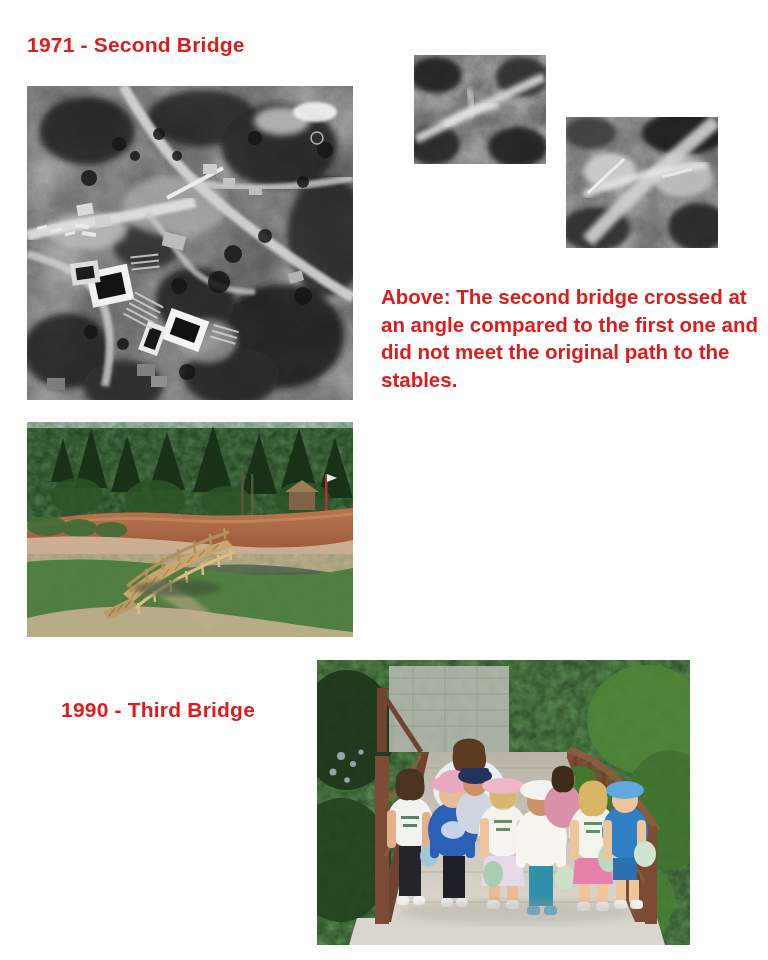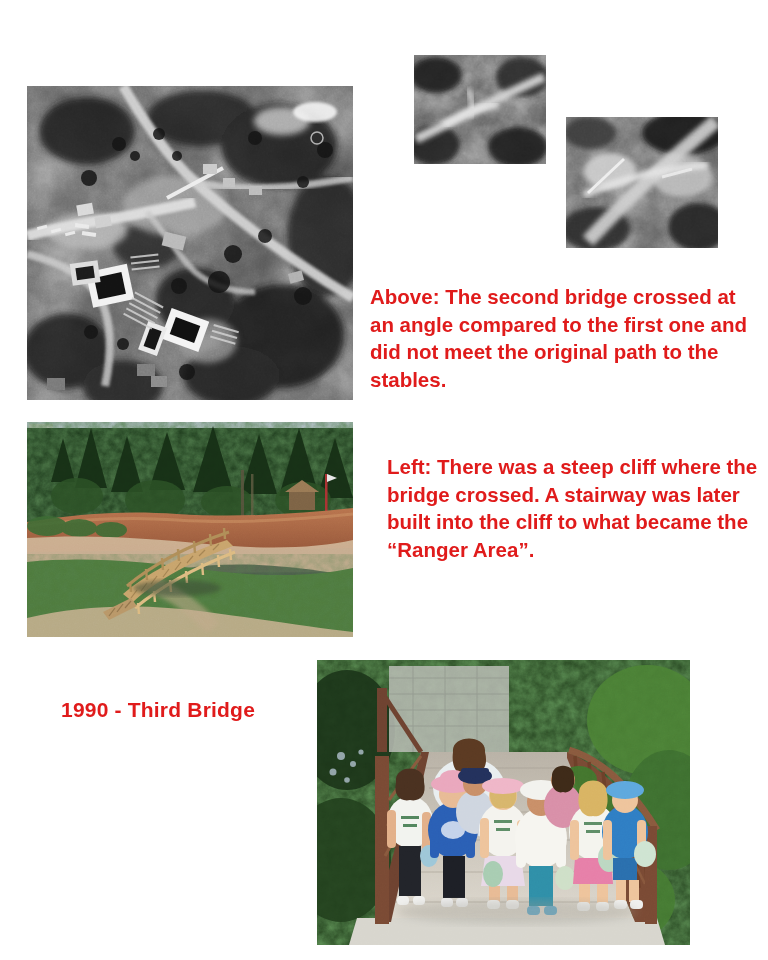--- a/index.html
+++ b/index.html
@@ -33,21 +33,21 @@
   #heading-1990 { left: 33px; top: 698px; margin-left: 28px; }
 
   .bodytext {
     position: absolute;
     color: #e01b1b;
     font-weight: bold;
     font-size: 20.5px;
     line-height: 27.5px;
     width: 380px;
   }
-  #caption-above { left: 370px; top: 283px; }
+  #caption-above { left: 381px; top: 283px; }
   #caption-left  { left: 387px; top: 453px; }
 
   
   .photo {
     position: absolute;
     overflow: hidden;
     background: #555;
   }
   .photo svg { display: block; width: 100%; height: 100%; }
 
@@ -55,20 +55,21 @@
   #photo-aerial-inset-1 { left: 414px; top: 55px;  width: 132px; height: 109px; }
   #photo-aerial-inset-2 { left: 566px; top: 117px; width: 152px; height: 131px; }
   #photo-wooden-bridge  { left: 27px;  top: 422px; width: 326px; height: 215px; }
   #photo-third-bridge   { left: 317px; top: 660px; width: 373px; height: 285px; }
 </style>
 </head>
 <body>
 
 <div class="slide">
 
+  <div class="heading" id="heading-1971">1971 - Second Bridge</div>
 
   <div class="heading" id="heading-1990">1990 - Third Bridge</div>
 
   <div class="photo" id="photo-aerial-main">
     <svg viewBox="0 0 326 314" preserveAspectRatio="none">
       <defs>
         <filter id="grain1" x="0" y="0" width="100%" height="100%">
           <feTurbulence type="fractalNoise" baseFrequency="0.55" numOctaves="4" seed="7"></feTurbulence>
           <feColorMatrix type="saturate" values="0"></feColorMatrix>
           <feComponentTransfer>
@@ -276,21 +277,20 @@
       <path d="M 18 78 C 54 62 96 52 142 48" stroke="#e6e6e6" stroke-width="7" fill="none" filter="url(#soft4)" opacity="0.9"></path>
 
       <path d="M 22 76 L 58 42" stroke="#f0f0f0" stroke-width="3" fill="none" opacity="0.95"></path>
       <path d="M 96 60 L 126 52" stroke="#eaeaea" stroke-width="3" fill="none" opacity="0.9"></path>
       <rect width="152" height="131" filter="url(#grain3)" opacity="0.32" style="mix-blend-mode:overlay"></rect>
     </svg>
   </div>
 
   <div class="bodytext" id="caption-above">Above: The second bridge crossed at an angle compared to the first one and did not meet the original path to the stables.</div>
 
-  <div class="bodytext" id="caption-left">Left: There was a steep cliff where the bridge crossed. A stairway was later built into the cliff to what became the “Ranger Area”.</div>
 
   <div class="photo" id="photo-wooden-bridge">
     <svg viewBox="0 0 326 215" preserveAspectRatio="none">
       <defs>
         <filter id="soft5">
             <feGaussianBlur stdDeviation="2"></feGaussianBlur>
           </filter>
         <filter id="soft6">
             <feGaussianBlur stdDeviation="4"></feGaussianBlur>
           </filter>

